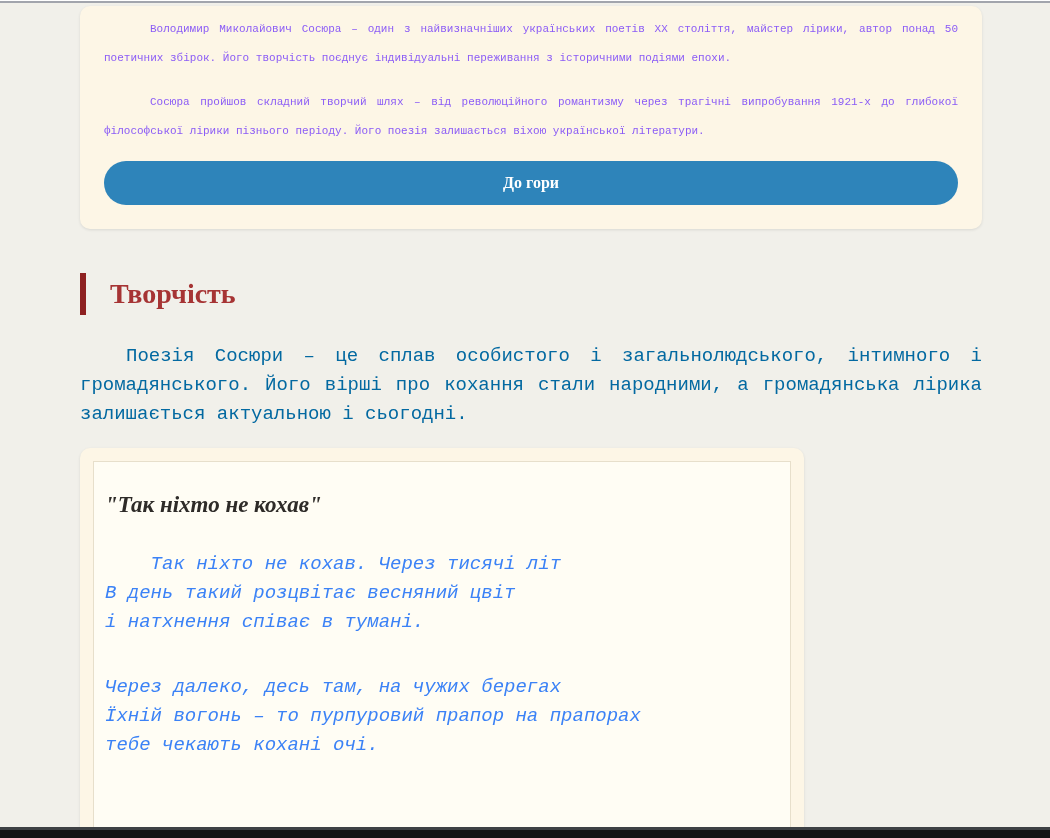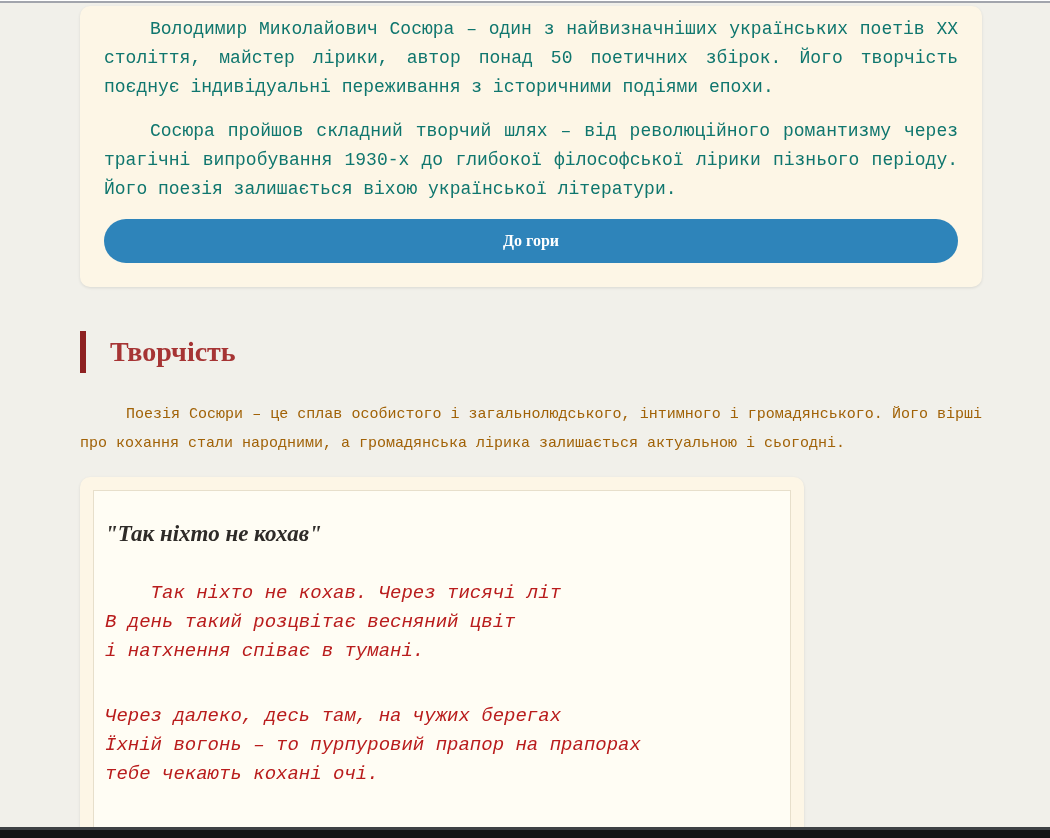--- a/index.html
+++ b/index.html
@@ -20,23 +20,23 @@
   }
   .bio-card {
     background: #fdf6e6;
     border-radius: 10px;
     margin-top: 3px;
     padding: 9px 24px 24px 24px;
     box-shadow: 0 1px 3px rgba(0,0,0,0.10);
   }
   .bio-card p {
     font-family: "Liberation Mono", monospace;
-    font-size: 18px;
+    font-size: 11px;
     line-height: 29px;
-    color: #0f766e;
+    color: #8b5cf6;
     text-align: justify;
     text-indent: 46px;
     margin: 0 0 15px 0;
   }
   .to-top-btn {
     display: block;
     width: 100%;
     height: 44px;
     margin-top: 10px;
     background: #2e84ba;
@@ -53,23 +53,23 @@
     padding-left: 24px;
     border-left: 6px solid #8e2121;
     font-family: "Liberation Serif", serif;
     font-weight: bold;
     font-size: 28px;
     line-height: 42px;
     color: #a63434;
   }
   .intro-para {
     font-family: "Liberation Mono", monospace;
-    font-size: 15px;
+    font-size: 19px;
     line-height: 29px;
-    color: #a16207;
+    color: #0369a1;
     text-align: justify;
     text-indent: 46px;
     margin: 27px 0 4px 0;
   }
   .poem-card {
     width: 698px;              
     background: #fdf6e6;
     border-radius: 10px;
     margin-top: 19px;
     padding: 13px;
@@ -90,42 +90,42 @@
     color: #2e2b28;
     margin: 0 0 32px 0;
   }
   .stanza { margin: 0 0 36px 0; }
   .stanza:last-child { margin-bottom: 0; }
   .poem-line {
     font-family: "Liberation Mono", monospace;
     font-style: italic;
     font-size: 19px;
     line-height: 29px;
-    color: #b91c1c;
+    color: #3b82f6;
     white-space: pre;
   }
   .bottom-bar {
     position: fixed;
     left: 0; bottom: 0;
     width: 1050px;
     height: 8px;
     background: #131313;
     border-top: 3px solid #3e4144;
   }
 </style>
 </head>
 <body>
 
 <div class="top-divider"></div>
 
 <div class="content">
 
   <section class="bio-card">
     <p>Володимир Миколайович Сосюра – один з найвизначніших українських поетів ХХ століття, майстер лірики, автор понад 50 поетичних збірок. Його творчість поєднує індивідуальні переживання з історичними подіями епохи.</p>
-    <p>Сосюра пройшов складний творчий шлях – від революційного романтизму через трагічні випробування 1930-х до глибокої філософської лірики пізнього періоду. Його поезія залишається віхою української літератури.</p>
+    <p>Сосюра пройшов складний творчий шлях – від революційного романтизму через трагічні випробування 1921-х до глибокої філософської лірики пізнього періоду. Його поезія залишається віхою української літератури.</p>
     <button class="to-top-btn">До гори</button>
   </section>
 
   <h2 class="section-heading">Творчість</h2>
 
   <p class="intro-para">Поезія Сосюри – це сплав особистого і загальнолюдського, інтимного і громадянського. Його вірші про кохання стали народними, а громадянська лірика залишається актуальною і сьогодні.</p>
 
   <section class="poem-card">
     <div class="poem-inner">
       <h3 class="poem-title">"Так ніхто не кохав"</h3>

